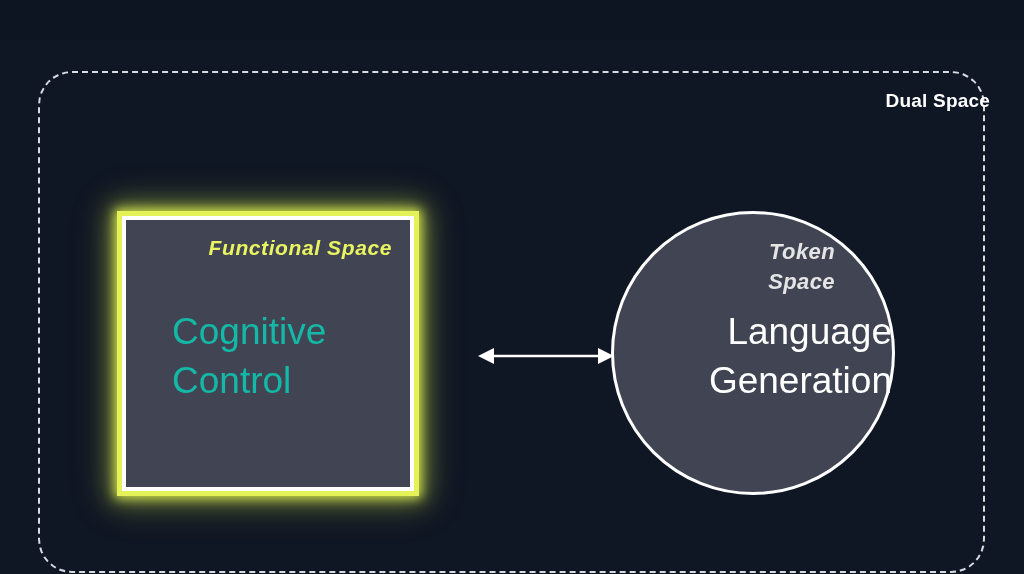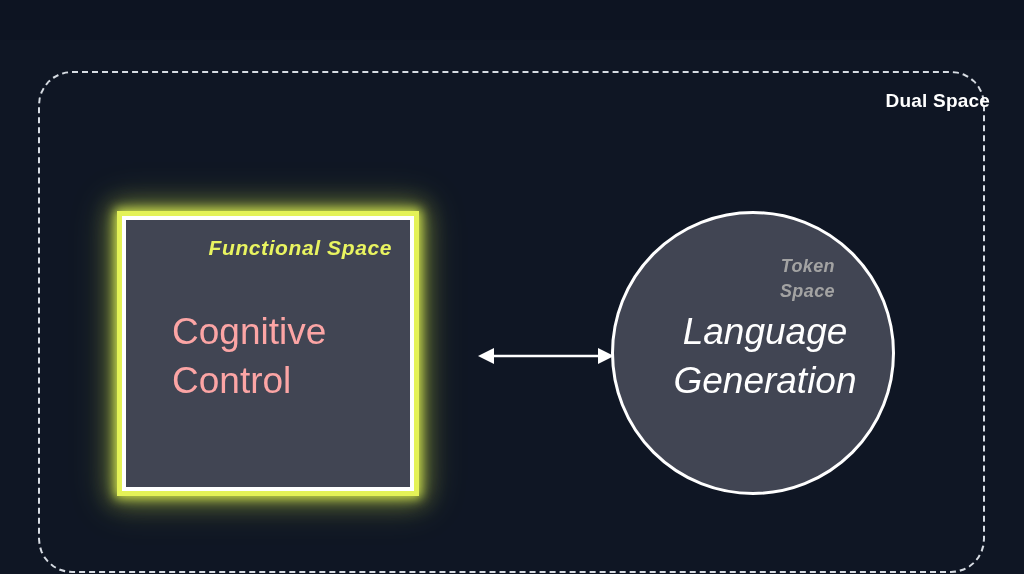--- a/index.html
+++ b/index.html
@@ -75,21 +75,21 @@
     letter-spacing: 0.6px;
     white-space: nowrap;
   }
 
   .functional-space-title {
     position: absolute;
     left: 46px;
     top: 88px;
     font-size: 37px;
     line-height: 1.32;
-    color: #fca5a5;
+    color: #14b8a6;
     font-weight: 400;
     text-align: left;
     white-space: pre-line;
   }
 
   
   .token-space {
     position: absolute;
     left: 611px;
     top: 171px;
@@ -97,43 +97,42 @@
     height: 284px;
     box-sizing: border-box;
     border-radius: 50%;
     background: #414553;
     border: 3px solid #ffffff;
   }
 
   .token-space-label {
     position: absolute;
     right: 57px;
-    top: 40px;
-    font-size: 18px;
+    top: 23px;
+    font-size: 22px;
     font-style: italic;
     font-weight: bold;
-    color: #a3a3a3;
+    color: #e5e5e5;
     letter-spacing: 0.4px;
     text-align: right;
     line-height: 1.38;
     white-space: pre-line;
   }
 
   .token-space-title {
     position: absolute;
-    left: 12px;
+    left: 0;
     top: 94px;
     width: 100%;
     font-size: 37px;
     line-height: 1.32;
     color: #ffffff;
     font-weight: 400;
-    text-align: center;
+    text-align: right;
     white-space: pre-line;
-    font-style: italic;
   }
 
   
   .link-arrow {
     position: absolute;
     left: 478px;
     top: 302px;
     width: 136px;
     height: 28px;
   }

